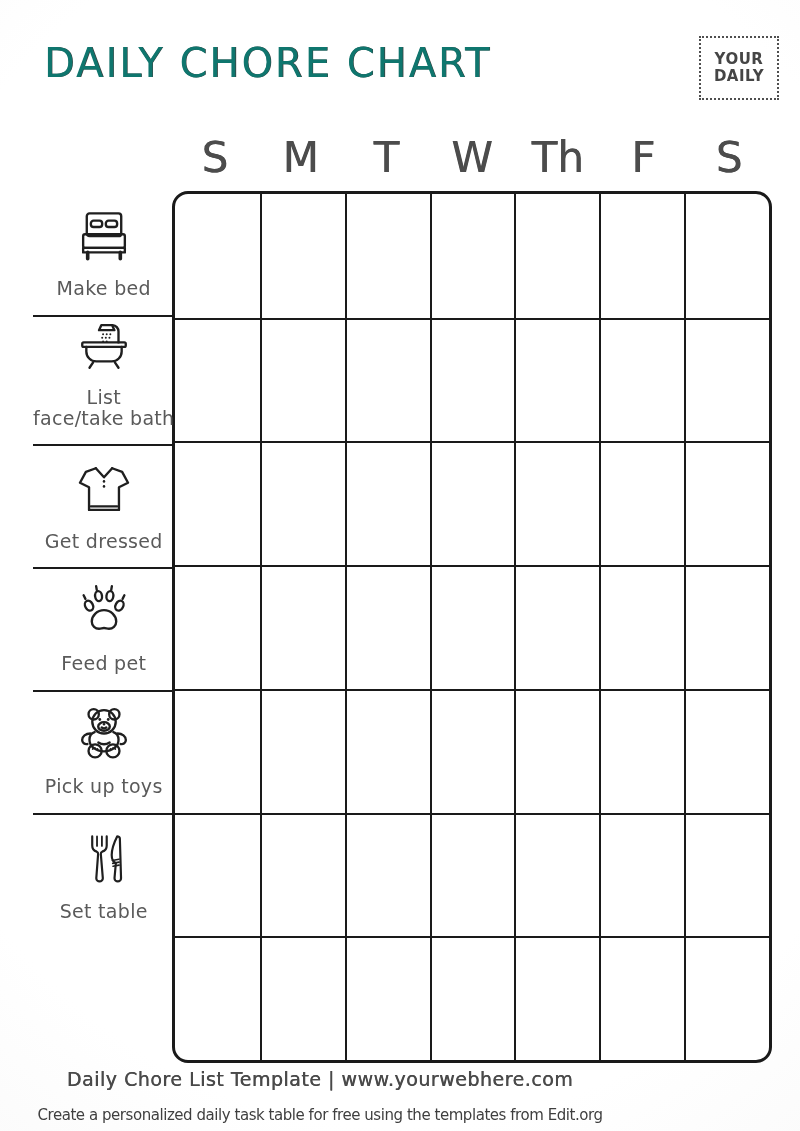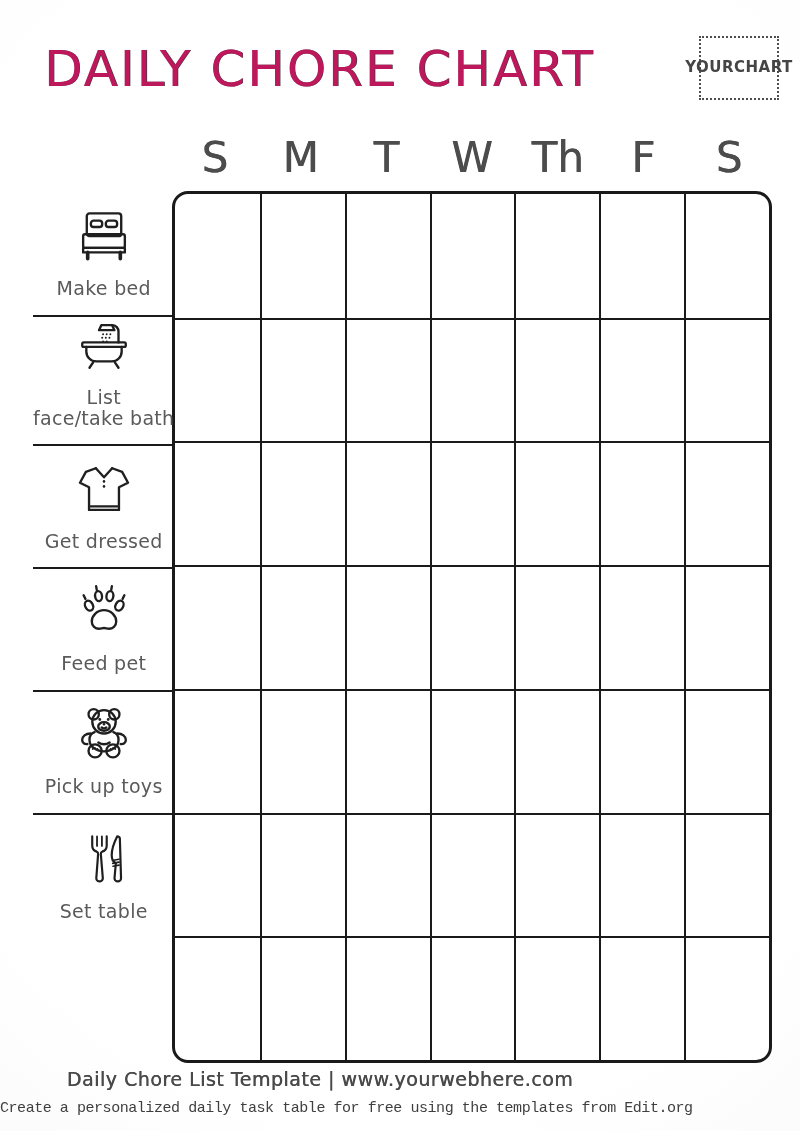--- a/index.html
+++ b/index.html
@@ -6,27 +6,27 @@
   body {
     width: 800px; height: 1131px; overflow: hidden; position: relative;
     font-family: "DejaVu Sans", "Liberation Sans", sans-serif;
     background: radial-gradient(ellipse 130% 105% at 50% 45%, #ffffff 52%, #f7f7f7 80%, #e9e9e9 100%);
   }
   .page { position: absolute; inset: 0; }
 
   
   .title {
     position: absolute; left: 44px; top: 40px;
-    font-size: 50px; letter-spacing: 2px; color: #be185d;
+    font-size: 40px; letter-spacing: 2px; color: #0f766e;
     text-shadow: 0.6px 0 0 #3d3d3d; white-space: nowrap;
   }
   .logo-box {
     position: absolute; left: 699px; top: 36px; width: 80px; height: 64px;
     border: 2px dotted #4f4f4f; box-sizing: border-box;
-    display: flex; flex-direction: row; align-items: center; justify-content: center;
+    display: flex; flex-direction: column; align-items: center; justify-content: center;
     color: #454545; font-weight: bold; font-size: 15px; line-height: 1.15; letter-spacing: 0.5px;
   }
 
   
   .day-header {
     position: absolute; left: 172px; top: 118px; width: 600px; height: 66px;
     display: grid; grid-template-columns: repeat(7, 1fr);
   }
   .day-header span {
     display: flex; align-items: flex-end; justify-content: center;
@@ -61,32 +61,32 @@
     white-space: nowrap; letter-spacing: 0.3px;
   }
 
   
   .footer { position: absolute; left: 0; top: 1068px; width: 640px; text-align: center; }
   .footer .f1 {
     font-size: 19px; color: #4a4a4a; text-shadow: 0.4px 0 0 #4a4a4a;
     letter-spacing: 0.5px; white-space: nowrap;
   }
   .footer .f2 {
-    margin-top: 10px; font-size: 15px; color: #3f3f3f; letter-spacing: -0.45px; white-space: nowrap; font-family: Liberation Mono, monospace;
+    margin-top: 16px; font-size: 15px; color: #3f3f3f; letter-spacing: -0.45px; white-space: nowrap;
   }
 </style>
 </head>
 <body>
 
 <div class="page">
   <div class="title">DAILY CHORE CHART</div>
 
   <div class="logo-box">
     <span>YOUR</span>
-    <span>CHART</span>
+    <span>DAILY</span>
   </div>
 
   <div class="day-header" id="dayHeader">
       <span>S</span>
       <span>M</span>
       <span>T</span>
       <span>W</span>
       <span>Th</span>
       <span>F</span>
       <span>S</span>

